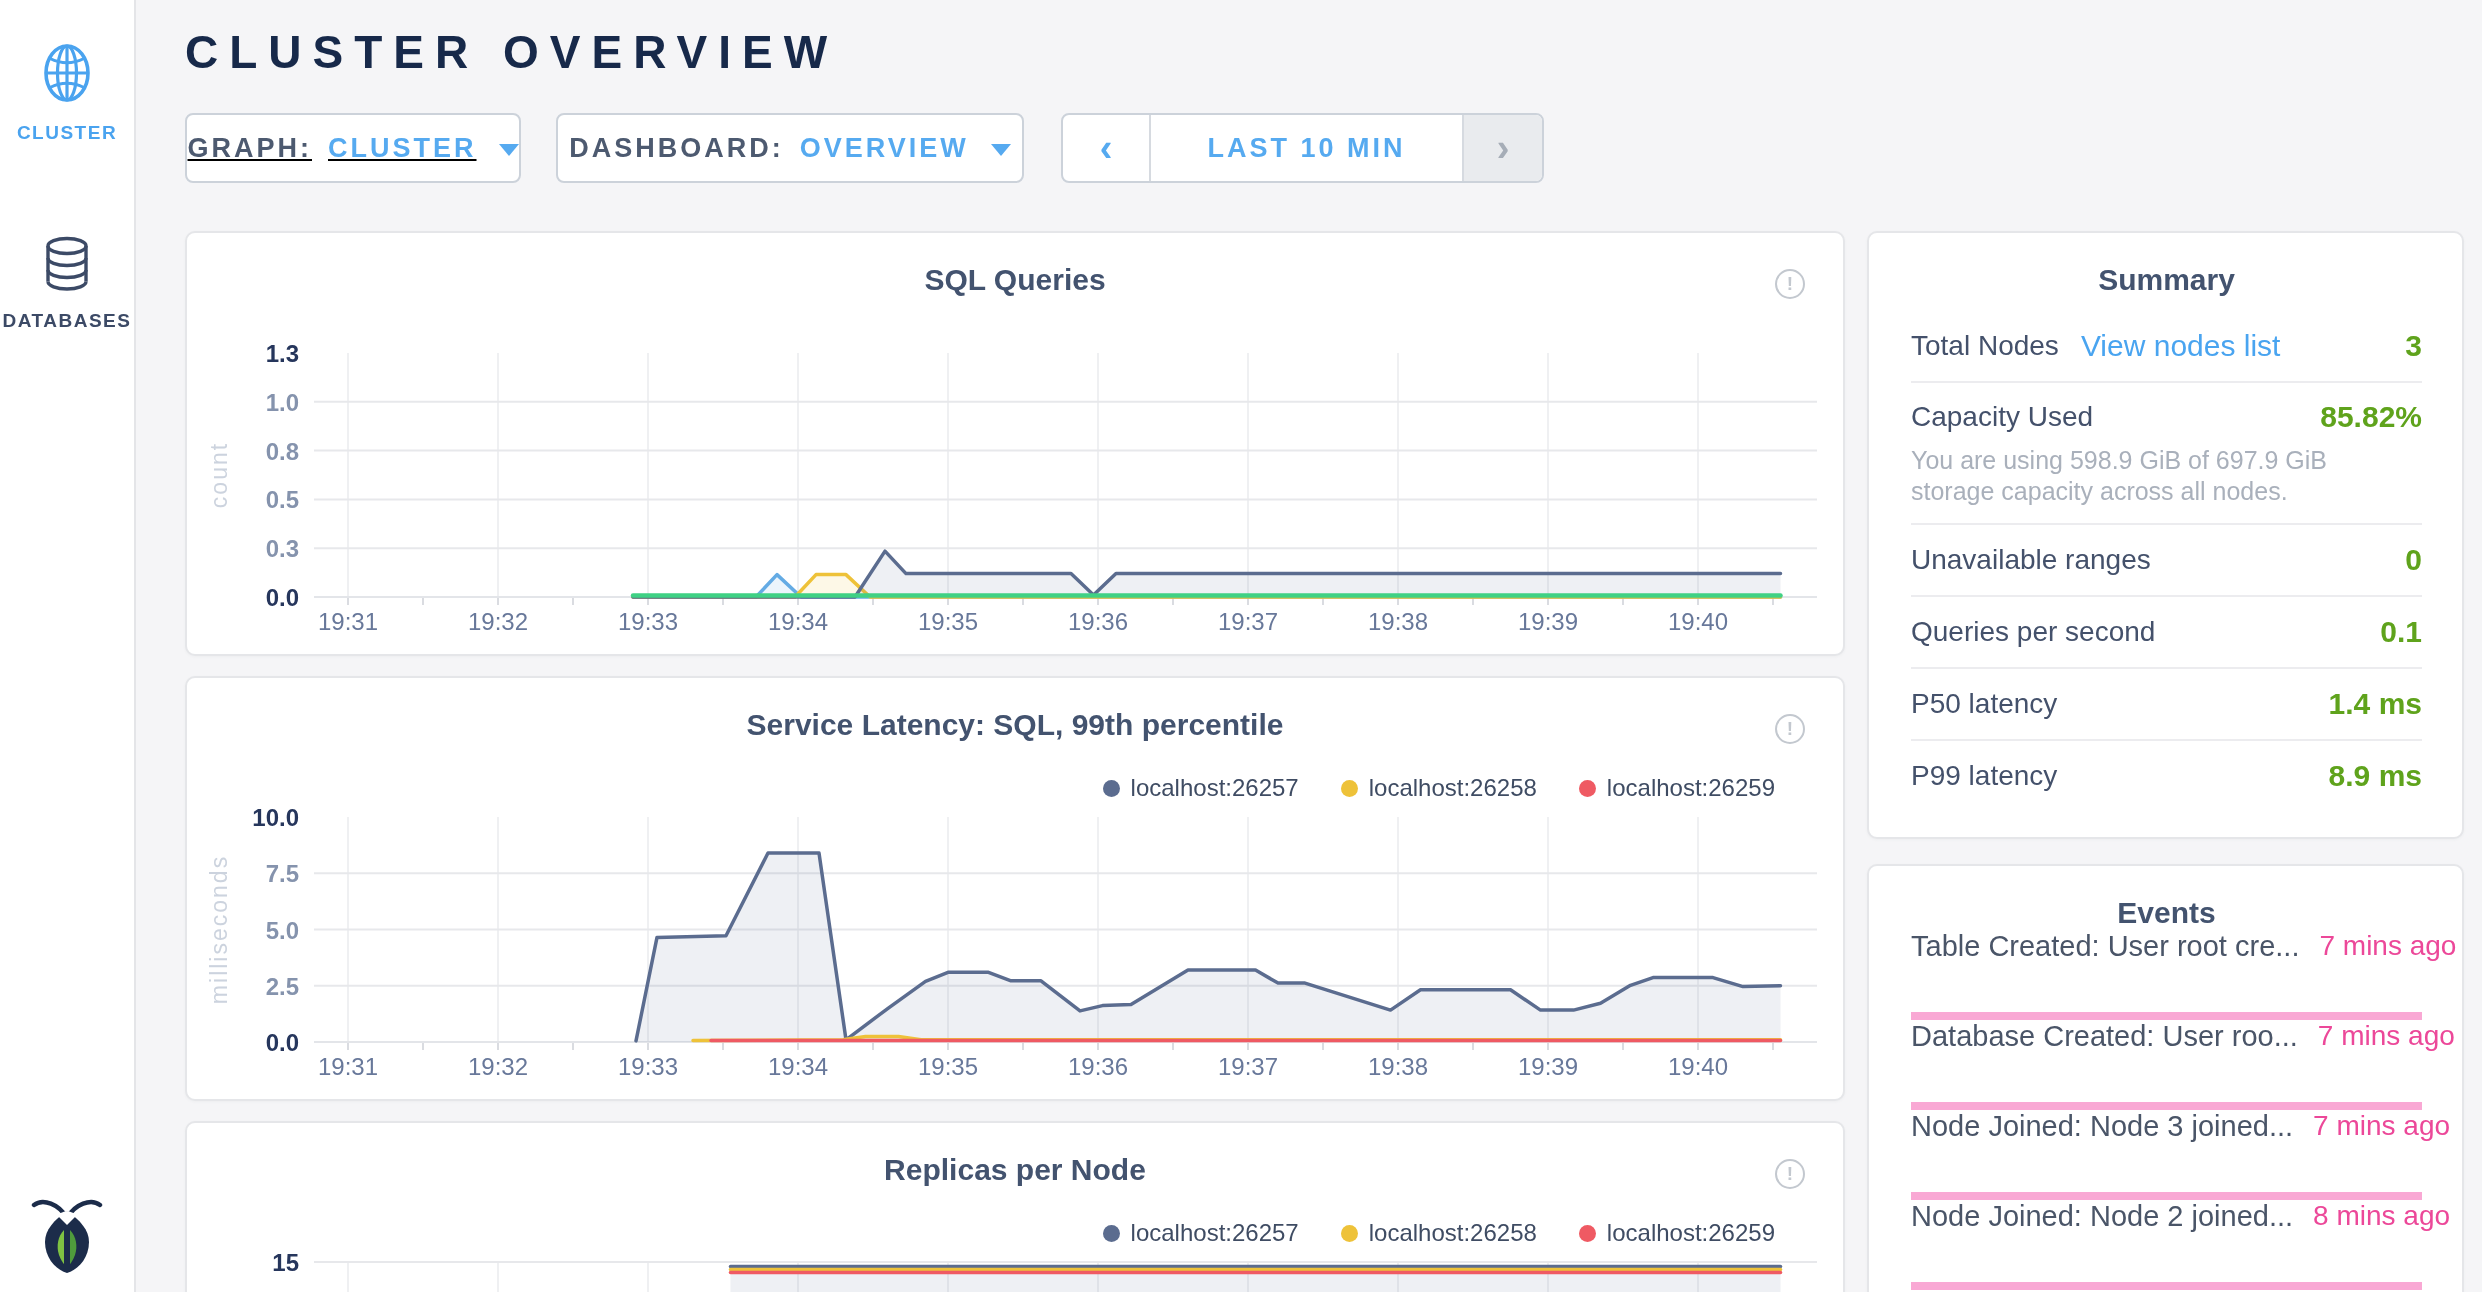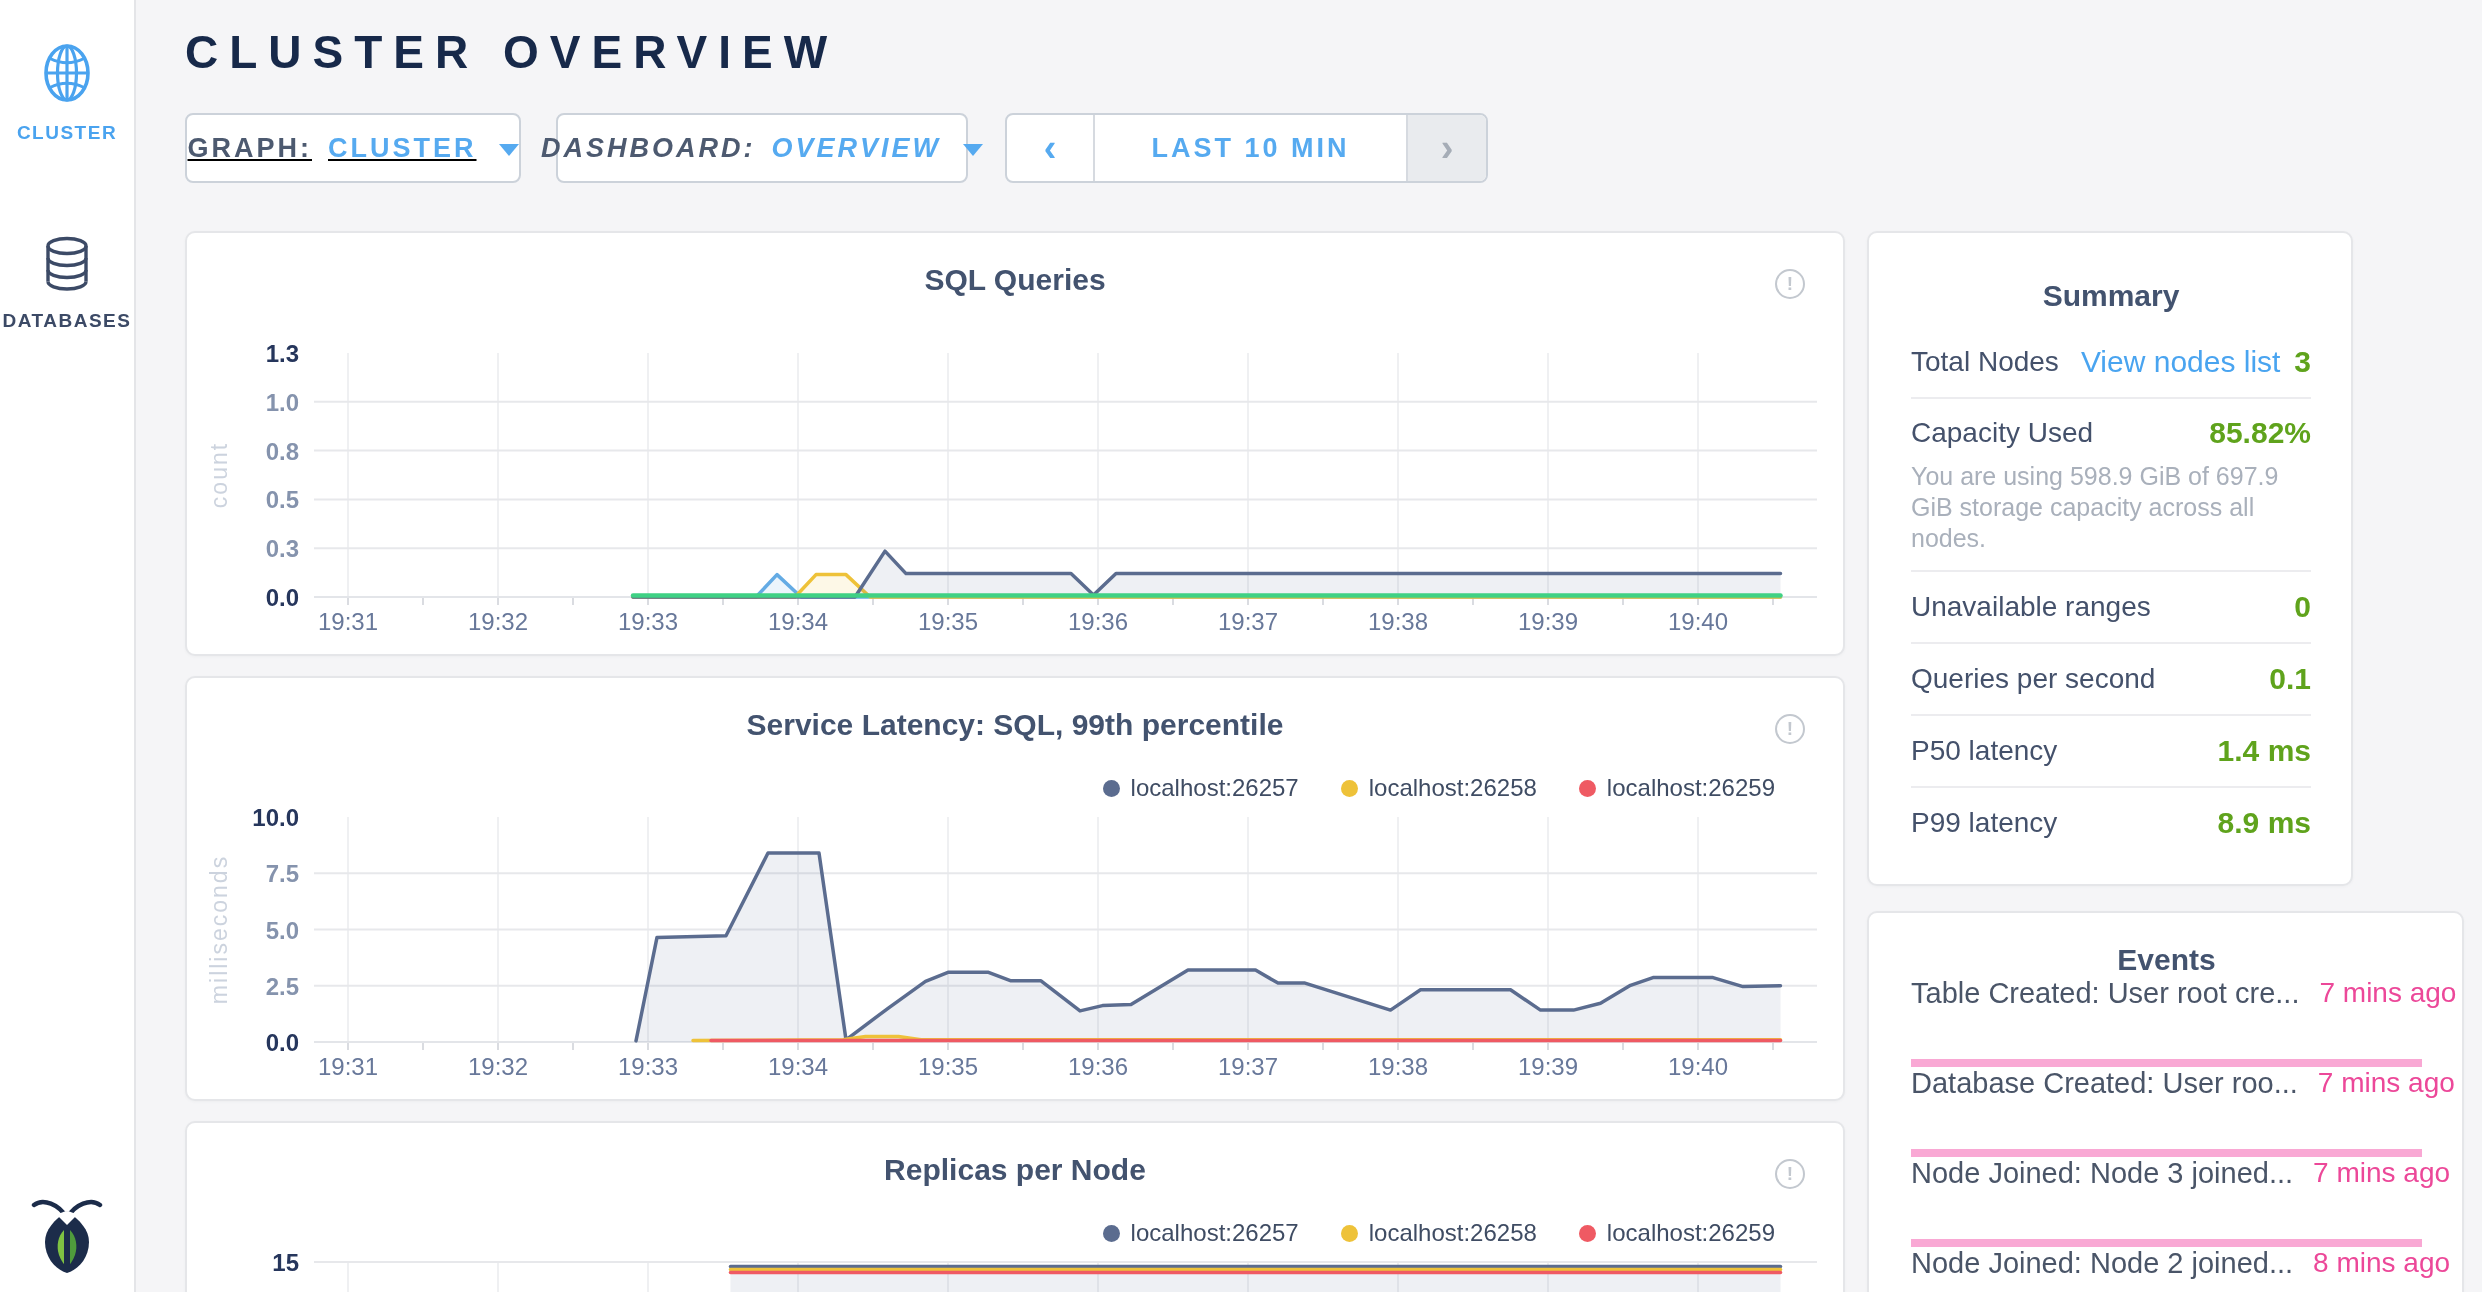--- a/index.html
+++ b/index.html
@@ -33,21 +33,21 @@
     height:70px;box-sizing:border-box;background:#fff;
     border:2px solid #ccd2da;border-radius:8px;
     display:flex;align-items:center;justify-content:center;
     font-size:27px;font-weight:600;letter-spacing:3px;cursor:pointer;
   }
   .dropdown .dd-label{color:#4d5a70;}
   .dropdown .dd-value{color:#56aaf0;margin-left:16px;}
   .caret{width:0;height:0;border-left:10px solid transparent;border-right:10px solid transparent;
          border-top:12px solid #56aaf0;margin-left:22px;margin-top:3px;}
   .dd-graph{width:336px;margin-right:35px;text-decoration:underline;}
-  .dd-dashboard{width:412px;margin-right:37px;font-style:italic;}
+  .dd-dashboard{width:468px;margin-right:37px;}
   .timesel{
     width:483px;height:70px;box-sizing:border-box;background:#fff;
     border:2px solid #ccd2da;border-radius:8px;display:flex;overflow:hidden;
   }
   .timesel button{
     border:none;background:transparent;font-family:inherit;cursor:pointer;
     display:flex;align-items:center;justify-content:center;padding:0;
   }
   .ts-prev{width:88px;border-right:2px solid #d6dae0 !important;color:#56aaf0;font-size:38px;font-weight:700;}
   .ts-label{flex:1;color:#56aaf0;font-size:27px;font-weight:600;letter-spacing:3px;text-align:center;}
@@ -82,21 +82,21 @@
   svg.plot line.vgrid{stroke:#eff0f2;stroke-width:2;}
   svg.plot line.stub{stroke:#dadce1;stroke-width:2;}
   svg.plot line.axis{stroke:#e3e5e9;stroke-width:2;}
   svg.plot text.ytick{font-size:24px;font-weight:600;fill:#8593ad;text-anchor:end;font-family:"Liberation Sans",sans-serif;}
   svg.plot text.ytick.strong{fill:#26365c;}
   svg.plot text.xtick{font-size:24px;fill:#68789a;text-anchor:middle;font-family:"Liberation Sans",sans-serif;}
   svg.plot text.unit{font-size:23px;fill:#ccd3de;letter-spacing:2px;text-anchor:middle;font-family:"Liberation Sans",sans-serif;}
 
   
   .panel-title{text-align:center;padding-top:30px;font-size:30px;font-weight:700;color:#43536f;}
-  .summary-card{width:486px;min-height:597px;margin-bottom:25px;padding:16px 40px 26px 42px;}
+  .summary-card{width:597px;min-height:597px;margin-bottom:25px;padding:0 40px 26px 42px;}
   .sum-row{display:flex;align-items:center;min-height:70px;border-bottom:2px solid #ececef;}
   .sum-row.first{margin-top:14px;}
   .sum-row.last{border-bottom:none;gap:8px;}
   .sum-label{font-size:28px;color:#44516b;}
   .sum-link{font-size:30px;color:#49a4f0;margin-left:22px;cursor:pointer;text-decoration:none;}
   .sum-value{margin-left:auto;font-size:30px;font-weight:700;color:#5fa31c;}
   .sum-block{border-bottom:2px solid #ececef;padding:12px 0 16px 0;}
   .sum-block .top{display:flex;align-items:center;min-height:44px;}
   .sum-desc{font-size:25px;line-height:31px;color:#a9b0bb;margin-top:6px;max-width:505px;}
 

